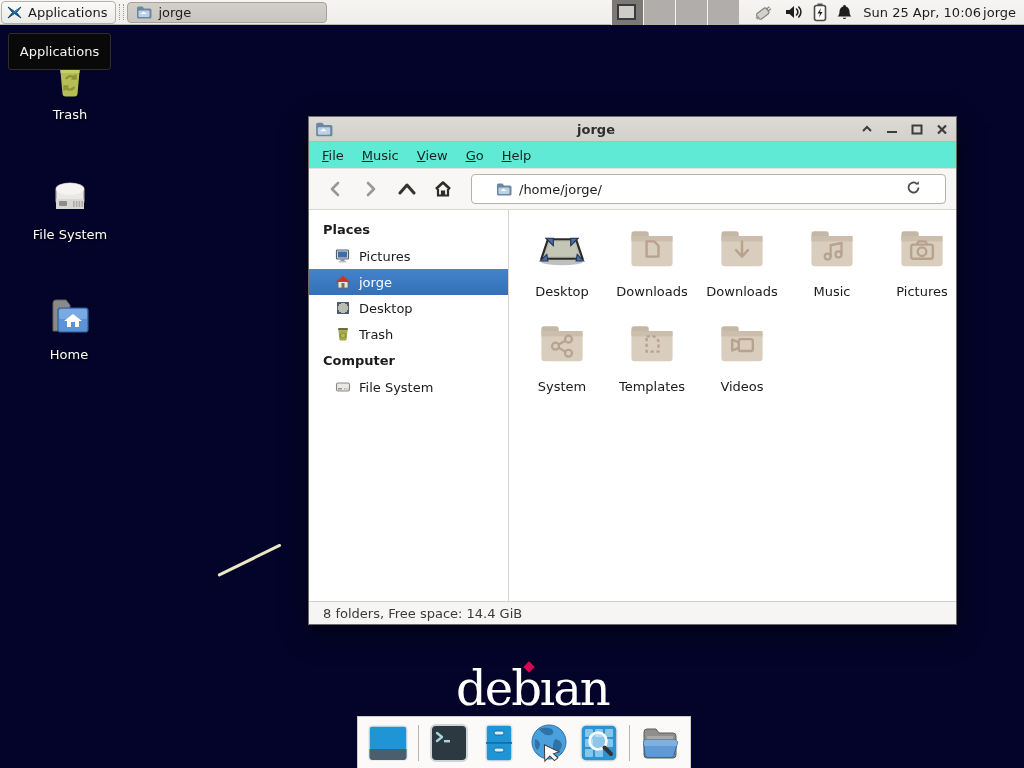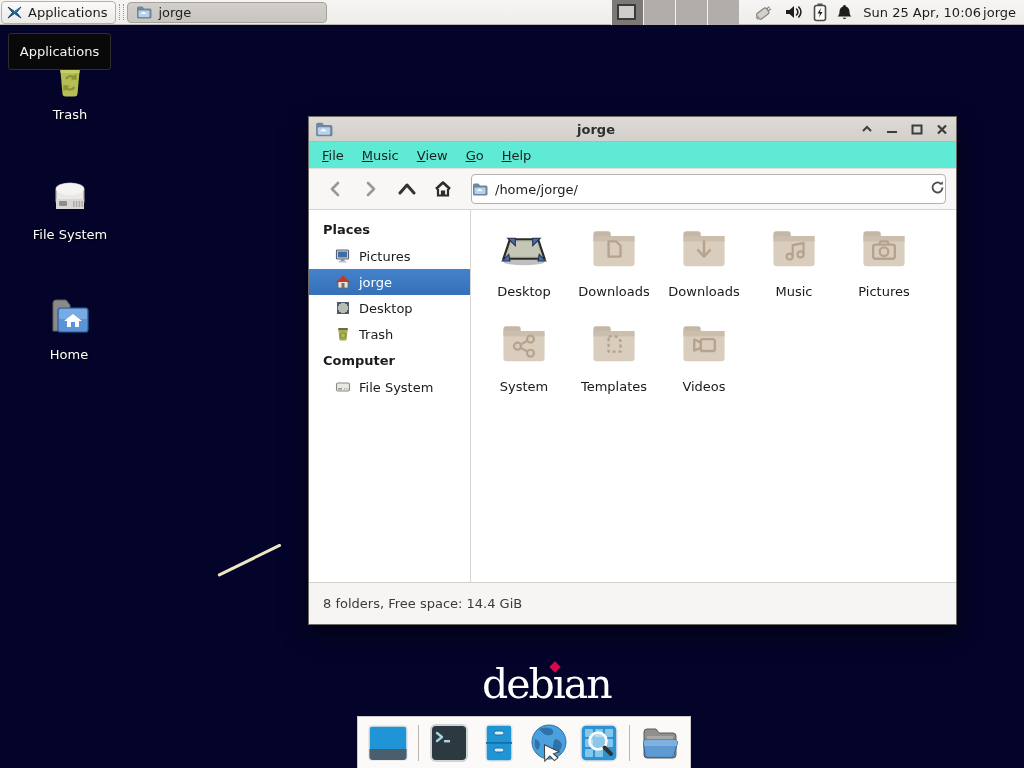--- a/index.html
+++ b/index.html
@@ -57,38 +57,38 @@
   .tb-btns { display:flex; align-items:center; gap:9px; }
   .tb-btn { width:16px; height:16px; display:flex; align-items:center; justify-content:center; }
   .menubar { height:27px; background:#5eead4; display:flex; align-items:center; padding:0 4px;
     border-bottom:1px solid #e3e0dc; }
   .menu-item { padding:4px 9px; color:#1f1f1f; display:inline-block; }
   .menu-item::first-letter { text-decoration:underline; }
   .toolbar { height:41px; background:#f8f7f5; display:flex; align-items:center; padding:0 10px;
     border-bottom:1px solid #d8d5d1; gap:4px; }
   .tool-btn { width:32px; height:30px; display:flex; align-items:center; justify-content:center; border-radius:3px; }
   .pathbar { flex:1; height:30px; margin-left:8px; background:#fff; border:1px solid #b5b1ac;
-    border-radius:4px; display:flex; align-items:center; padding:0 0; gap:7px; }
+    border-radius:4px; display:flex; align-items:center; padding:0 24px; gap:7px; }
   .pathbar .path-text { flex:1; color:#1b1b1b; }
   .win-body { flex:1; display:flex; min-height:0; }
-  .sidebar { width:162px; background:#fff; border-right:1px solid #d8d5d1; padding-top:6px; }
+  .sidebar { width:200px; background:#fff; border-right:1px solid #d8d5d1; padding-top:6px; }
   .side-header { font-weight:bold; color:#1b1b1b; padding:6px 0 6px 14px; }
   .side-row { display:flex; align-items:center; gap:8px; height:26px; padding-left:26px; color:#1b1b1b; }
   .side-row.selected { background:linear-gradient(#4383cc,#3570b8); color:#fff; }
   .main-area { flex:1; position:relative; background:#fff; }
   .folder-grid { position:absolute; left:8px; top:7px; display:grid;
     grid-template-columns:repeat(5,90px); grid-auto-rows:95px; }
   .fcell { display:flex; flex-direction:column; align-items:center; padding-top:6px; }
   .fcell .flabel { margin-top:9px; color:#1a1a1a; }
-  .statusbar { height:42px; background:#f6f5f3; border-top:1px solid #d4d1cd;
+  .statusbar { height:23px; background:#f6f5f3; border-top:1px solid #d4d1cd;
     display:flex; align-items:center; padding-left:14px; color:#3a3a3a; }
 
   
-  .debian-logo { position:absolute; left:482px; top:660px; color:#fff;
-    font-family:"DejaVu Serif","Liberation Serif",serif; font-size:41px; letter-spacing:-2px; }
+  .debian-logo { position:absolute; left:456px; top:660px; color:#fff;
+    font-family:"DejaVu Serif","Liberation Serif",serif; font-size:48px; letter-spacing:-2px; }
   .debian-dot { position:absolute; left:69px; top:3px; width:8px; height:8px;
     background:#d70751; transform:rotate(45deg); }
 
   
   .dock { position:absolute; left:357px; bottom:0; height:52px; background:#fbfaf8;
     border:1px solid #cfccc8; border-bottom:none; display:flex; align-items:center;
     padding:0 10px; gap:10px; }
   .dock-sep { width:1px; height:36px; background:#b8b5b1; }
   .dock-item { width:40px; height:40px; display:flex; align-items:center; justify-content:center; }
 </style>

